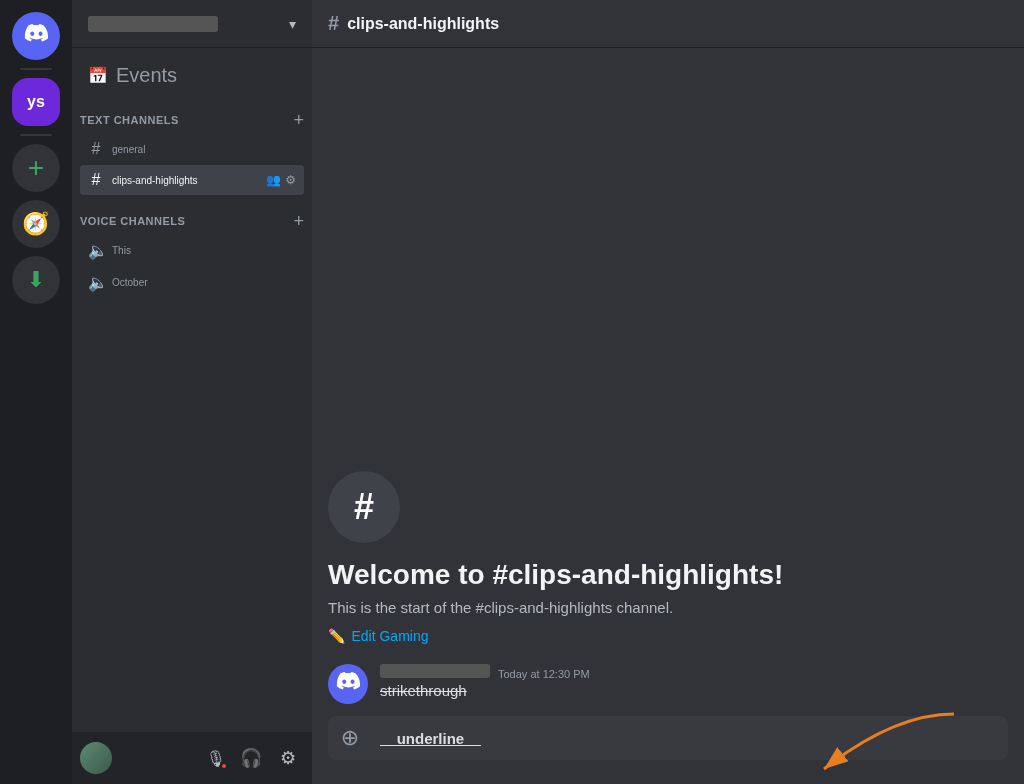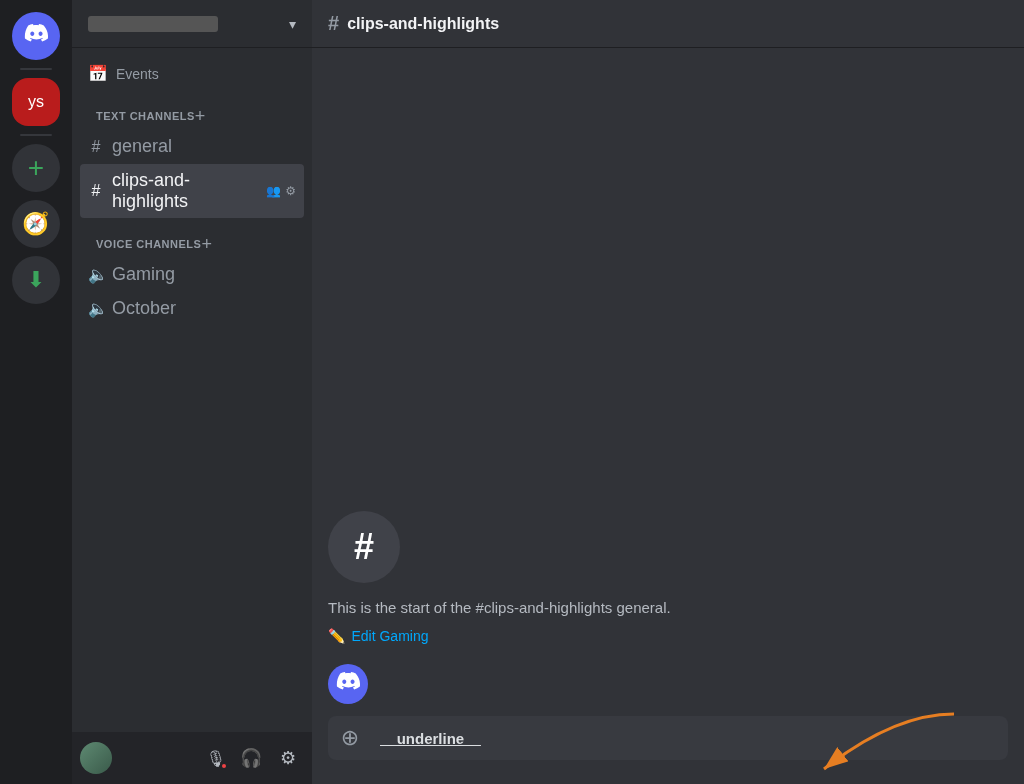--- a/index.html
+++ b/index.html
@@ -31,24 +31,24 @@
       align-items: center;
       justify-content: center;
       cursor: pointer;
       flex-shrink: 0;
     }
     .server-icon.discord-home {
       background: #5865f2;
       border-radius: 50%;
     }
     .server-icon.active-server {
-      background: #b91c1c;
+      background: #6d28d9;
       border-radius: 16px;
       color: white;
-      font-weight: 400;
+      font-weight: 700;
       font-size: 16px;
     }
     .server-icon.add-server {
       background: #313338;
       border-radius: 50%;
       color: #3ba55c;
       font-size: 24px;
     }
     .server-icon.explore {
       background: #313338;
@@ -98,24 +98,23 @@
       font-size: 14px;
     }
     .channel-list {
       flex: 1;
       padding: 8px 0;
       overflow-y: auto;
     }
     .channel-category {
       display: flex;
       align-items: center;
-      justify-content: flex-start;
+      justify-content: space-between;
       padding: 16px 8px 4px 8px;
       cursor: pointer;
-      margin-left: 16px;
     }
     .channel-category-label {
       color: #949ba4;
       font-size: 11px;
       font-weight: 700;
       text-transform: uppercase;
       letter-spacing: 0.5px;
     }
     .channel-category-add {
       color: #949ba4;
@@ -137,21 +136,21 @@
     }
     .channel-icon {
       color: #949ba4;
       font-size: 16px;
       flex-shrink: 0;
       width: 16px;
       text-align: center;
     }
     .channel-name {
       color: #949ba4;
-      font-size: 18px;
+      font-size: 10px;
       font-weight: 500;
       flex: 1;
     }
     .channel-item.active .channel-name {
       color: #f2f3f5;
     }
     .channel-badges {
       display: flex;
       gap: 4px;
       align-items: center;
@@ -166,21 +165,21 @@
       padding: 8px 16px;
       cursor: pointer;
       gap: 8px;
     }
     .events-icon {
       color: #949ba4;
       font-size: 16px;
     }
     .events-label {
       color: #949ba4;
-      font-size: 14px;
+      font-size: 20px;
       font-weight: 500;
     }
 
     .user-area {
       height: 52px;
       background: #232428;
       display: flex;
       align-items: center;
       padding: 0 8px;
       gap: 8px;
@@ -440,21 +439,21 @@
       </div>
     </div>
 
     <div class="channel-category">
       <span class="channel-category-label">VOICE CHANNELS</span>
       <span class="channel-category-add">+</span>
     </div>
 
     <div class="channel-item">
       <span class="channel-icon">🔈</span>
-      <span class="channel-name">Gaming</span>
+      <span class="channel-name">This</span>
     </div>
 
     <div class="channel-item">
       <span class="channel-icon">🔈</span>
       <span class="channel-name">October</span>
     </div>
   </div>
 
   <div class="user-area">
     <div class="user-avatar-small" style="background: #4a7a6a; overflow:hidden;">
@@ -475,33 +474,43 @@
 
   <div class="channel-header">
     <span class="channel-header-icon">#</span>
     <span class="channel-header-name">clips-and-highlights</span>
   </div>
 
   <div class="messages-area">
 
     <div class="channel-welcome">
       <div class="welcome-icon">#</div>
-      <div class="welcome-subtitle">This is the start of the #clips-and-highlights general.</div>
+      <div class="welcome-title">Welcome to #clips-and-highlights!</div>
+      <div class="welcome-subtitle">This is the start of the #clips-and-highlights channel.</div>
       <div class="edit-channel-link">
         <span style="font-size:14px;">✏️</span>
         <span>Edit Gaming</span>
       </div>
     </div>
 
 
     <div class="message">
       <div class="message-avatar avatar-discord">
         <svg viewBox="0 0 28 28" fill="white" width="24" height="24" xmlns="http://www.w3.org/2000/svg">
           <path d="M23.0212 1.67671C21.3107 0.879656 19.5079 0.318797 17.6584 0C17.4062 0.461742 17.1749 0.934541 16.9708 1.4184C15.003 1.12145 12.9974 1.12145 11.0296 1.4184C10.819 0.934541 10.5812 0.461742 10.3289 0C8.47227 0.322375 6.66629 0.885563 4.95669 1.68328C1.56888 6.87382 0.640772 11.9327 1.10476 16.9362C3.12157 18.4357 5.38712 19.5764 7.80363 20.3064C8.34071 19.5765 8.81335 18.7997 9.2157 17.9861C8.43666 17.6915 7.68781 17.326 6.97819 16.8946C7.16785 16.7541 7.35386 16.6104 7.53256 16.4633C9.71033 17.5069 12.0951 18.0448 14.5088 18.0448C16.9225 18.0448 19.3073 17.5069 21.485 16.4633C21.6637 16.6138 21.8497 16.7575 22.0394 16.8946C21.3232 17.3292 20.5711 17.6947 19.7921 17.9893C20.1944 18.8029 20.667 19.5764 21.204 20.3031C23.6238 19.5731 25.8893 18.4357 27.9028 16.9329C28.4696 11.1286 26.9321 6.11602 23.0212 1.67671ZM9.68041 13.8858C8.39257 13.8858 7.32777 12.7161 7.32777 11.2826C7.32777 9.84906 8.36488 8.67229 9.67675 8.67229C10.9886 8.67229 12.0501 9.84906 12.0234 11.2826C11.9967 12.7161 10.9697 13.8858 9.68041 13.8858ZM19.3372 13.8858C18.0493 13.8858 16.9845 12.7161 16.9845 11.2826C16.9845 9.84906 18.0216 8.67229 19.3372 8.67229C20.6491 8.67229 21.7106 9.84906 21.6839 11.2826C21.6572 12.7161 20.6302 13.8858 19.3372 13.8858Z"></path>
         </svg>
+      </div>
+      <div class="message-content">
+        <div class="message-header">
+          <span class="message-username"></span>
+          <span class="message-timestamp">Today at 12:30 PM</span>
+        </div>
+        <div class="message-text">
+          <s>strikethrough</s>
+        </div>
       </div>
     </div>
 
     <div style="height: 8px;"></div>
   </div>
 
   <div class="message-input-area" style="position:relative;">
     <div class="message-input-wrapper">
       <div class="message-input-add">⊕</div>
       <input class="message-input" type="text" value="__underline__" style="text-decoration: underline; font-weight: bold;">

